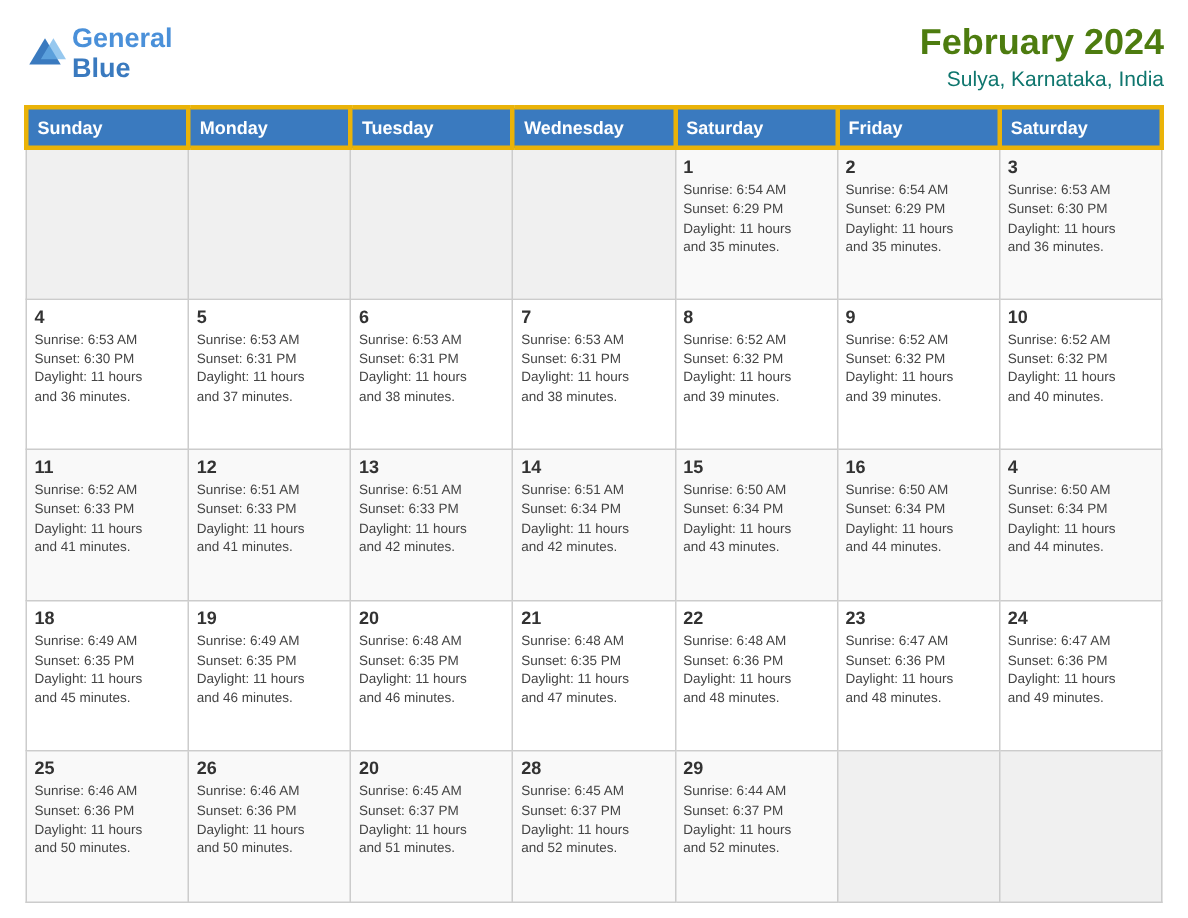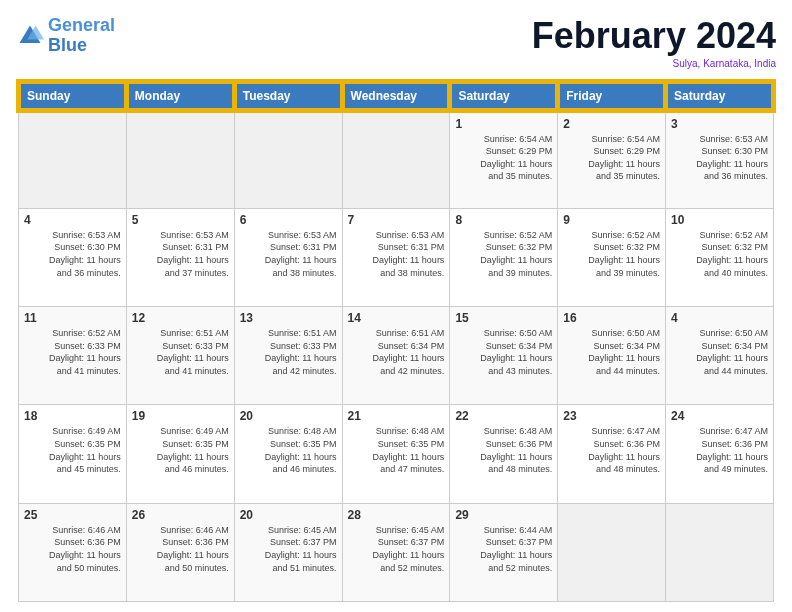--- a/index.html
+++ b/index.html
@@ -38,45 +38,45 @@
       color: #4a90d9;
     }
     .logo-icon {
       width: 28px;
       height: 28px;
     }
     .title-area {
       text-align: right;
     }
     .main-title {
-      font-size: 36px;
+      font-size: 24px;
       font-weight: bold;
-      color: #0f172a;
+      color: #4d7c0f;
       line-height: 1.1;
     }
     .subtitle {
-      font-size: 10px;
-      color: #6d28d9;
+      font-size: 14px;
+      color: #0f766e;
       margin-top: 2px;
     }
     .calendar {
       flex: 1;
       border: 1px solid #ccc;
       border-collapse: collapse;
       width: 100%;
       table-layout: fixed;
     }
     .calendar th {
       background-color: #3a7abf;
       color: #fff;
       font-size: 12px;
       font-weight: bold;
       padding: 5px 6px;
       text-align: left;
-      border: 5px solid #eab308;
+      border: 3px solid #eab308;
     }
     .calendar td {
       border: 1px solid #ccc;
       vertical-align: top;
       padding: 4px 5px;
       font-size: 9.5px;
       color: #333;
       background: #fff;
       height: 78px;
     }
@@ -90,21 +90,20 @@
       font-size: 12px;
       font-weight: bold;
       color: #333;
       display: block;
       margin-bottom: 2px;
     }
     .day-info {
       font-size: 9px;
       color: #444;
       line-height: 1.4;
-      text-align: right;
     }
     .empty-cell {
       background: #f0f0f0 !important;
     }
   </style>
 </head>
 <body>
 
 <div class="page">
   <div class="header">

